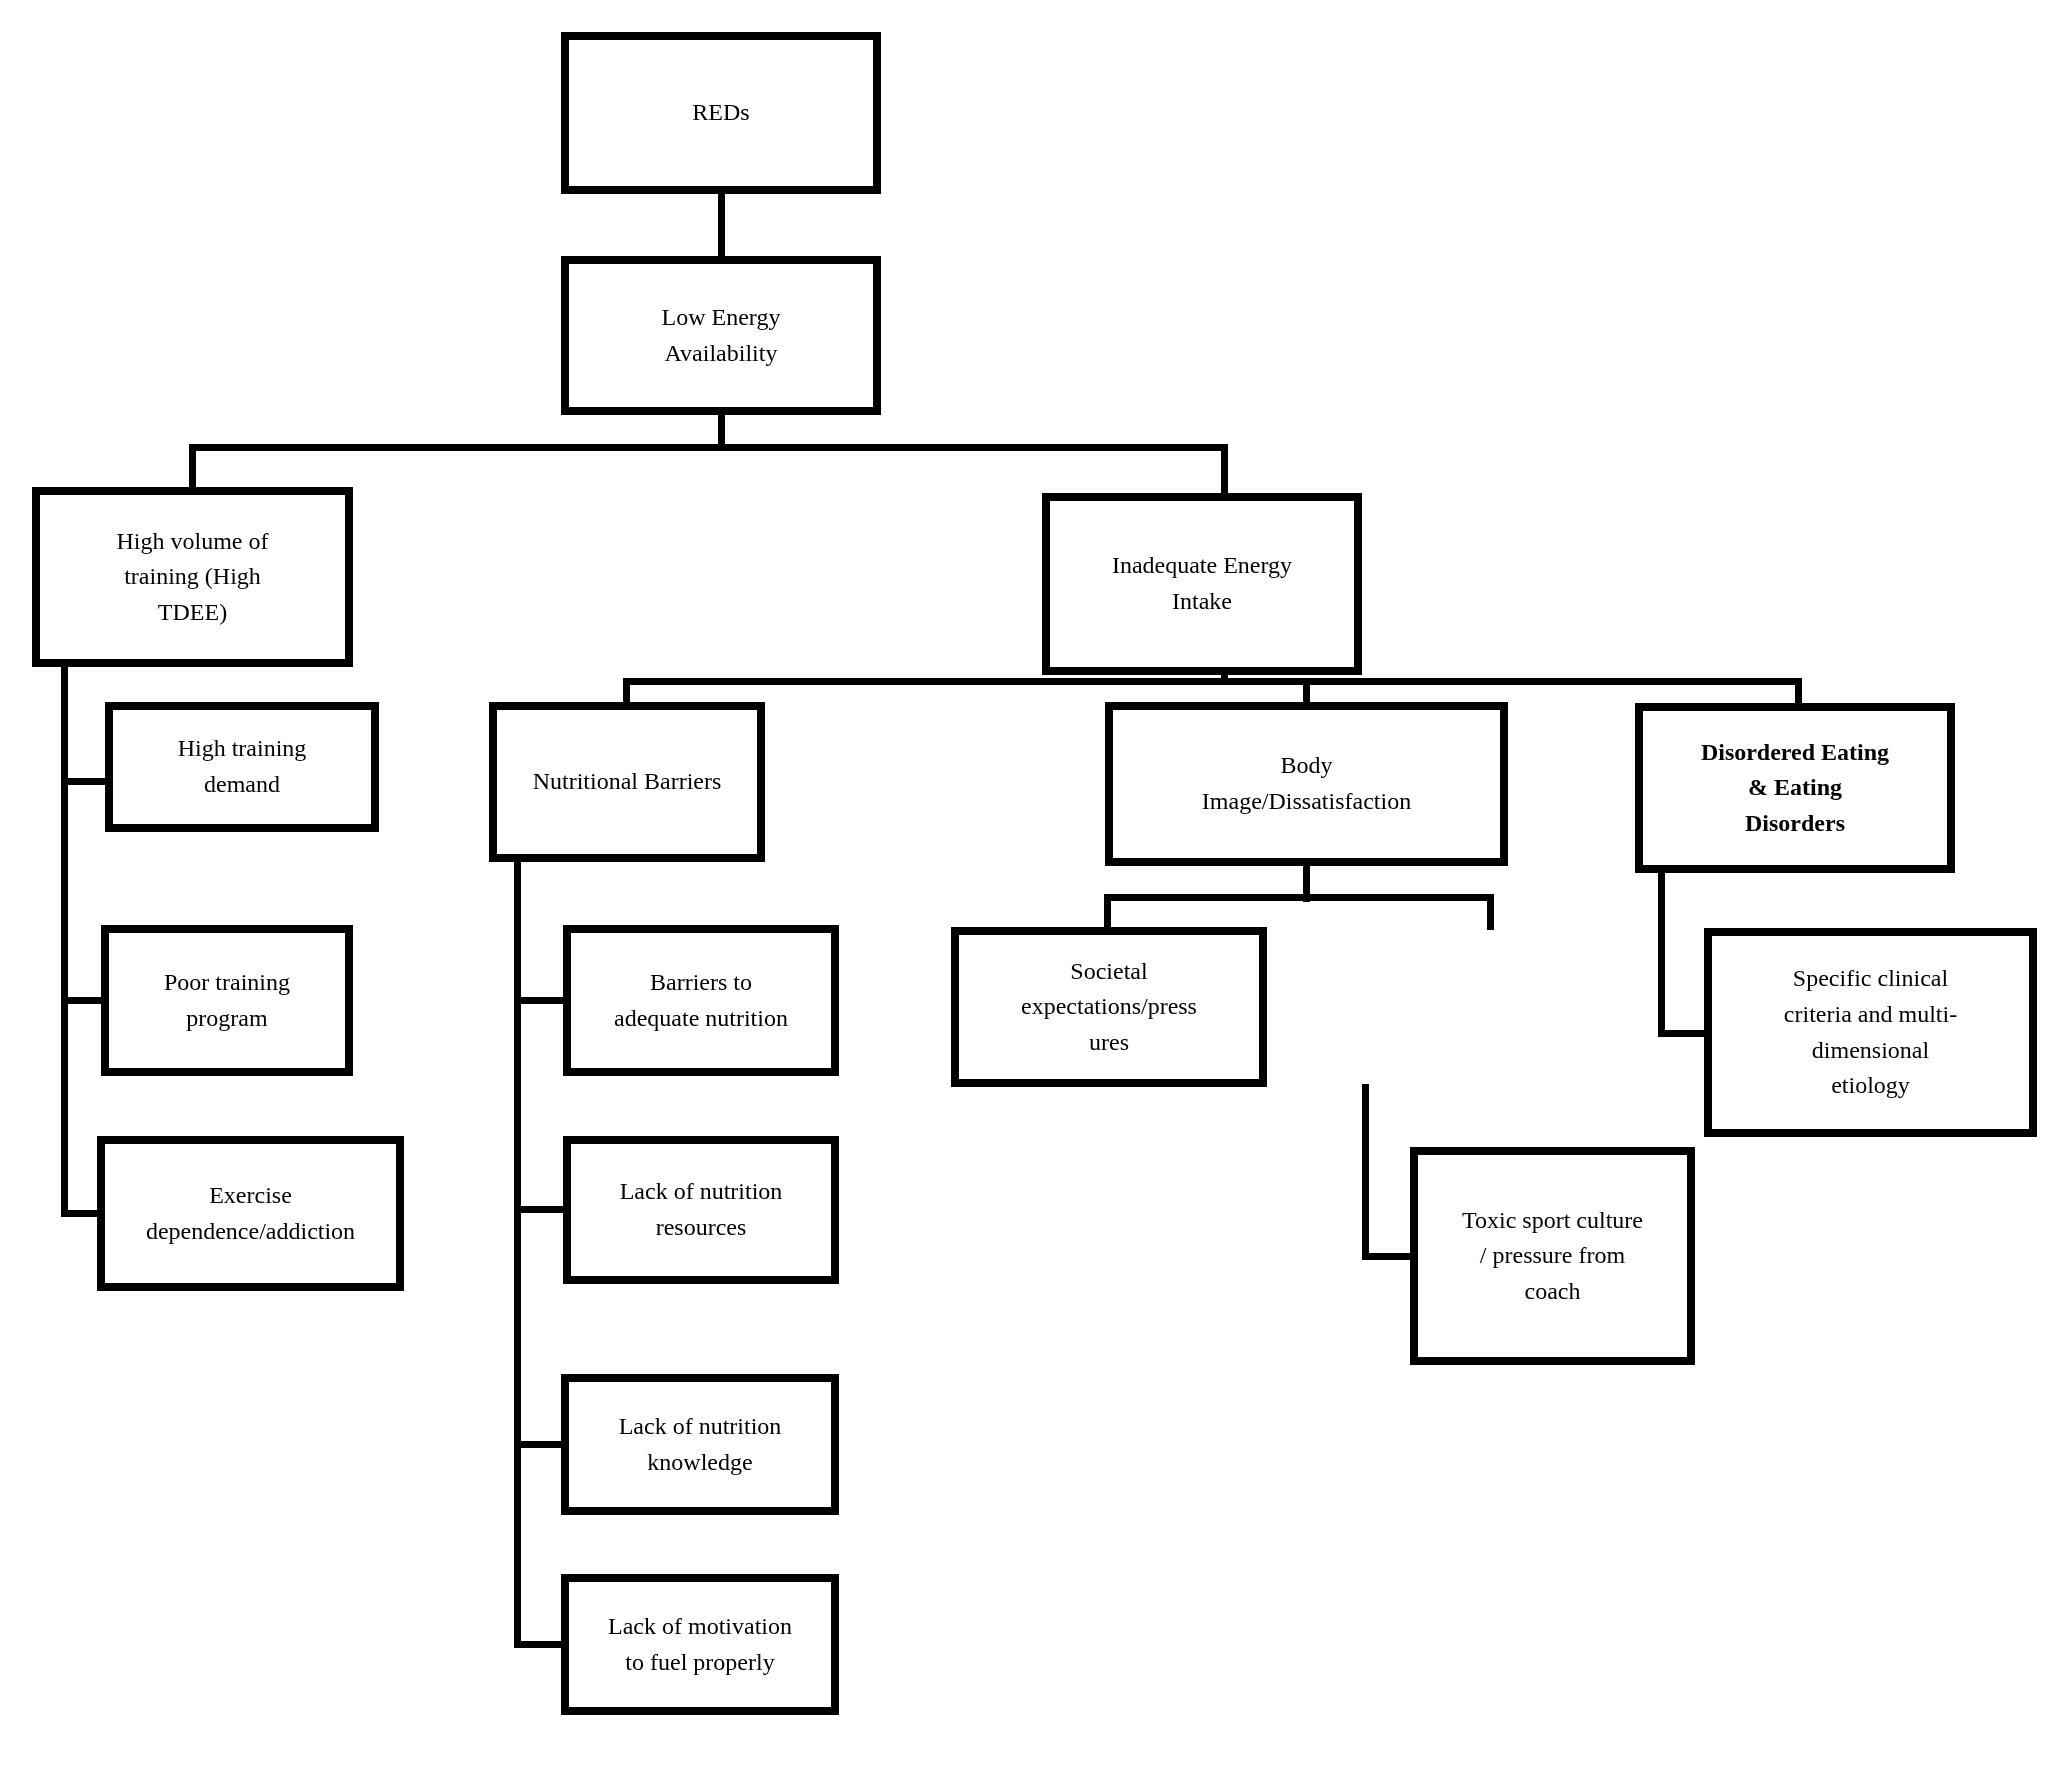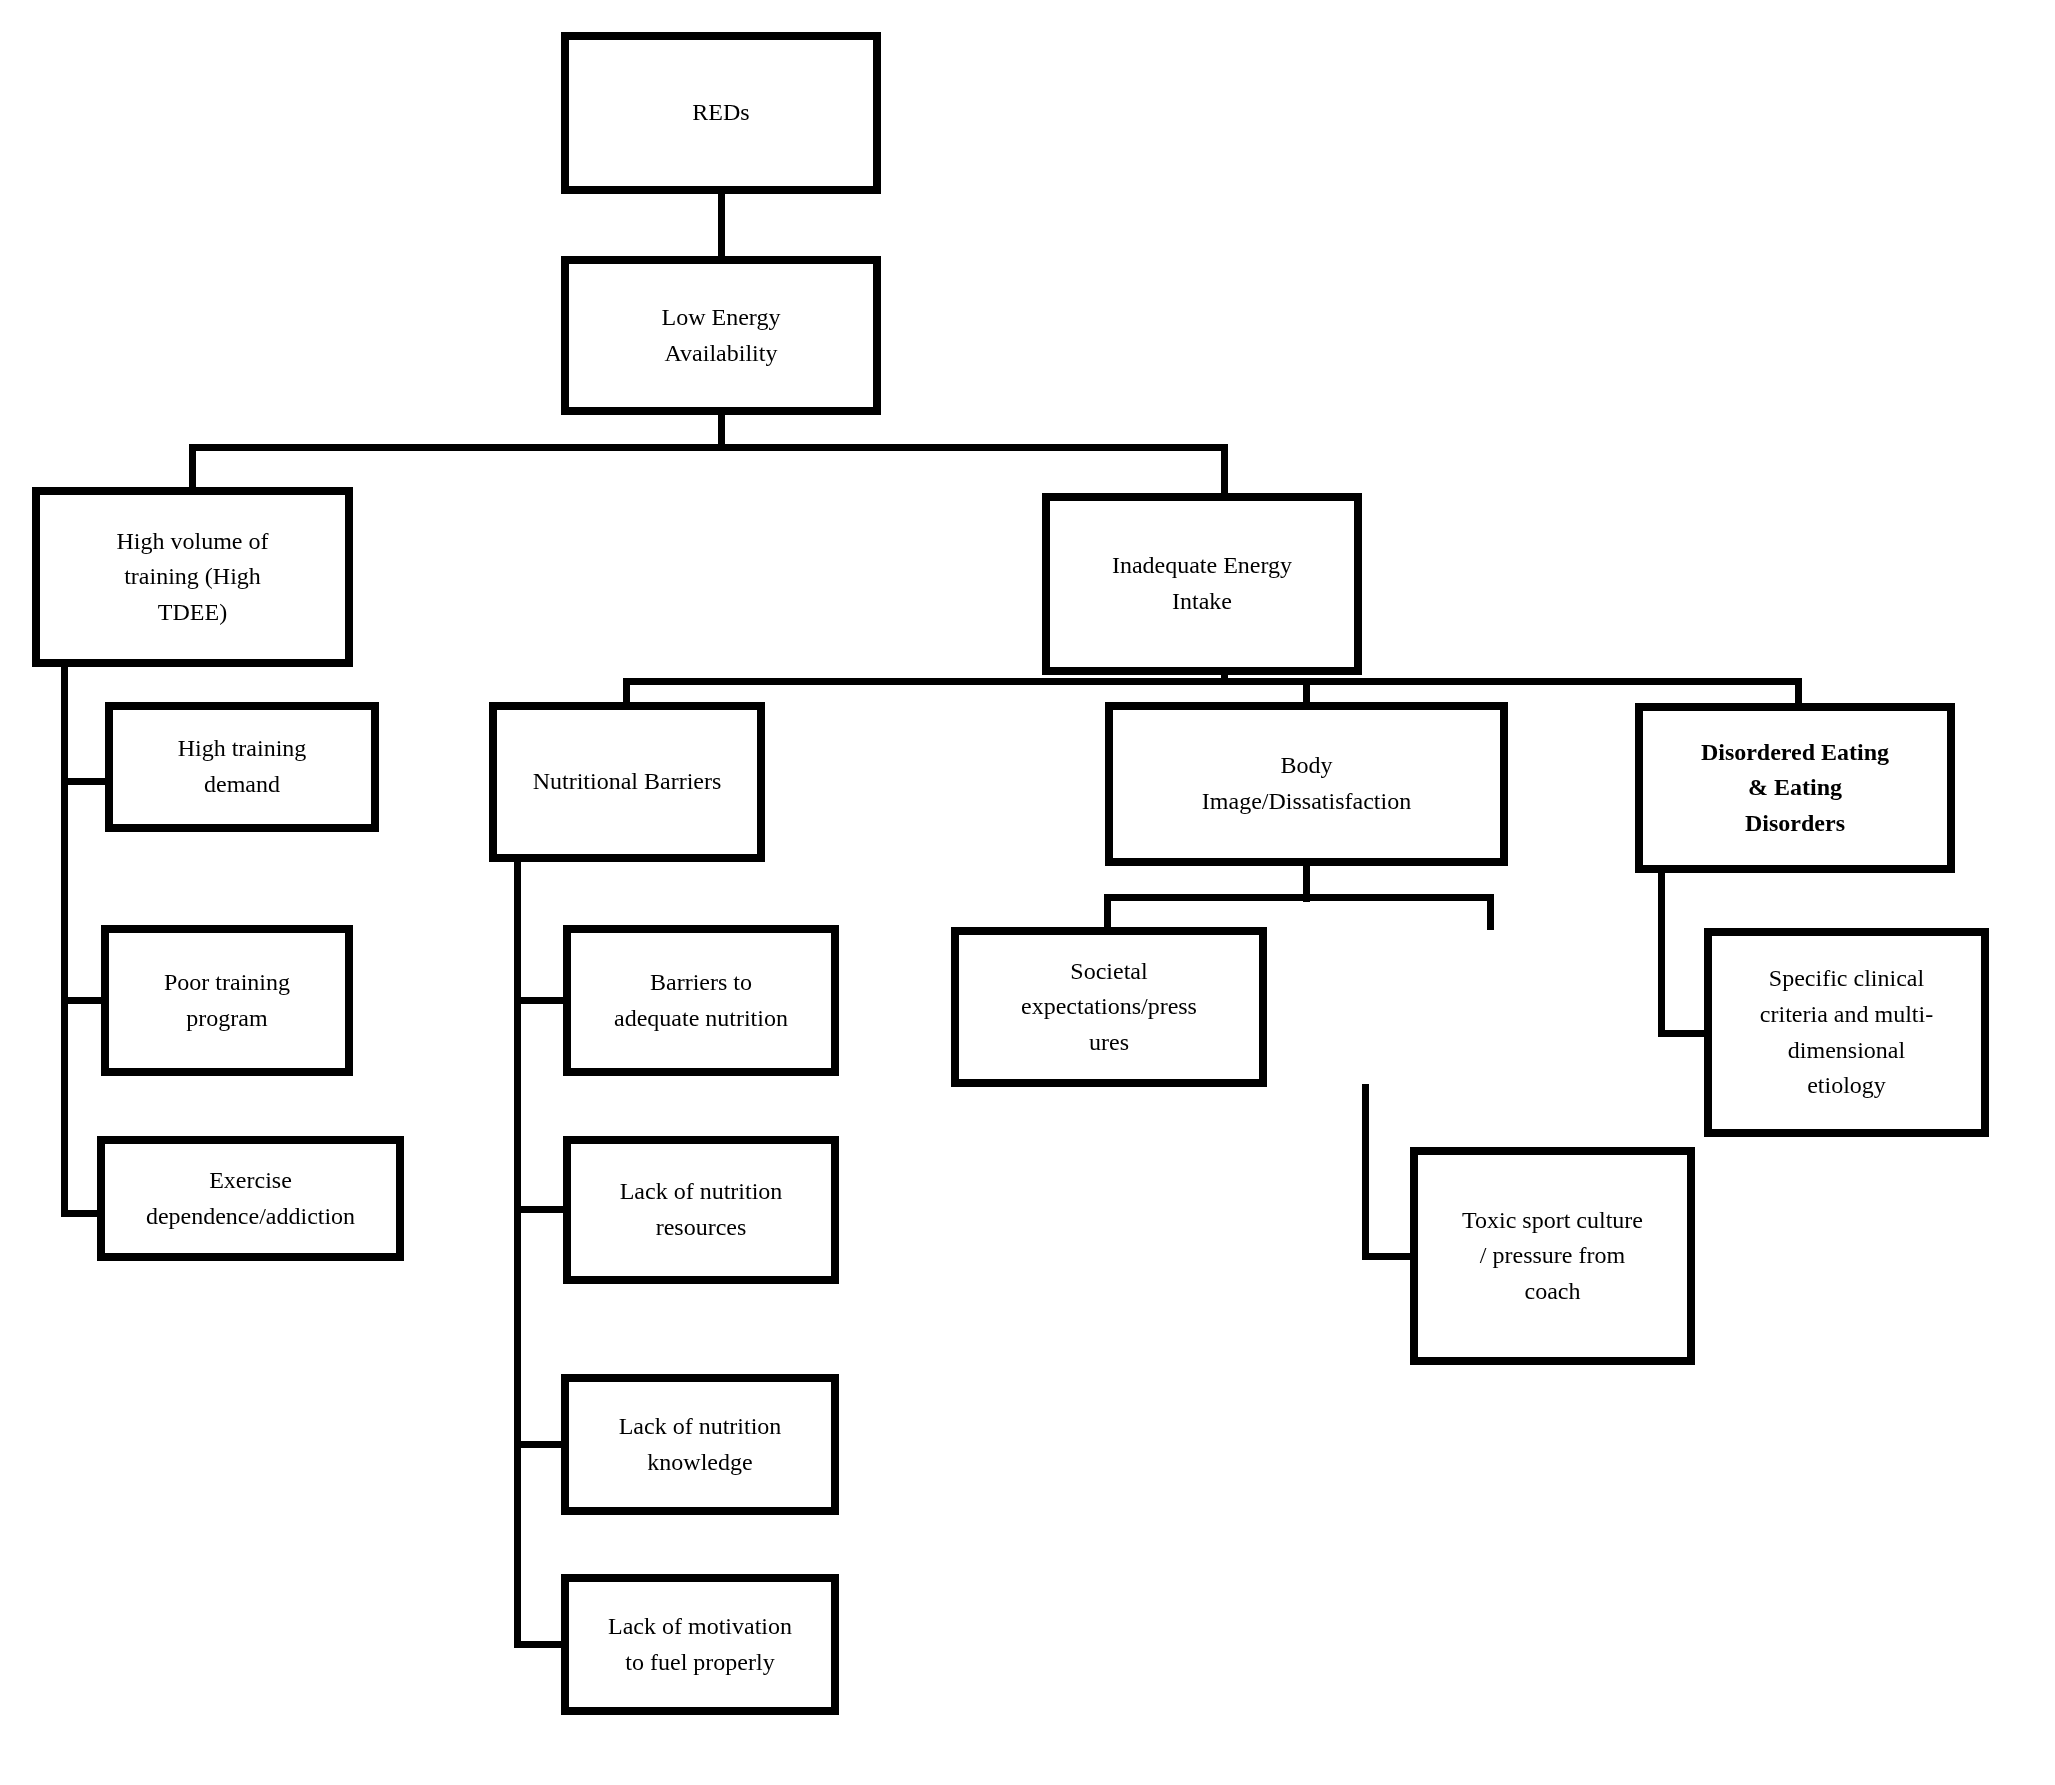--- a/index.html
+++ b/index.html
@@ -50,21 +50,21 @@
 
   <div class="node" style="left:1042px; top:493px; width:320px; height:182px;">Inadequate Energy
 Intake</div>
 
   <div class="node" style="left:105px; top:702px; width:274px; height:130px;">High training
 demand</div>
 
   <div class="node" style="left:101px; top:925px; width:252px; height:151px;">Poor training
 program</div>
 
-  <div class="node" style="left:97px; top:1136px; width:307px; height:125px;">Exercise
+  <div class="node" style="left:97px; top:1136px; width:307px; height:155px;">Exercise
 dependence/addiction</div>
 
   <div class="node" style="left:489px; top:702px; width:276px; height:160px;">Nutritional Barriers</div>
 
   <div class="node" style="left:563px; top:925px; width:276px; height:151px;">Barriers to
 adequate nutrition</div>
 
   <div class="node" style="left:563px; top:1136px; width:276px; height:148px;">Lack of nutrition
 resources</div>
 
@@ -83,21 +83,21 @@
 
 
   <div class="node" style="left:1410px; top:1147px; width:285px; height:218px;">Toxic sport culture
 / pressure from
 coach</div>
 
   <div class="node" style="left:1635px; top:703px; width:320px; height:170px;font-weight:bold;">Disordered Eating
 &amp; Eating
 Disorders</div>
 
-  <div class="node" style="left:1704px; top:928px; width:285px; height:209px;">Specific clinical
+  <div class="node" style="left:1704px; top:928px; width:333px; height:209px;">Specific clinical
 criteria and multi-
 dimensional
 etiology</div>
 
   <div class="line" style="left:718px; top:193px; width:7.2px; height:65px;"></div>
 
   <div class="line" style="left:718px; top:413px; width:7.2px; height:38px;"></div>
   <div class="line" style="left:189px; top:444px; width:1039px; height:7.2px;"></div>
   <div class="line" style="left:189px; top:444px; width:7.2px; height:47px;"></div>
   <div class="line" style="left:1221px; top:444px; width:7.2px; height:53px;"></div>

